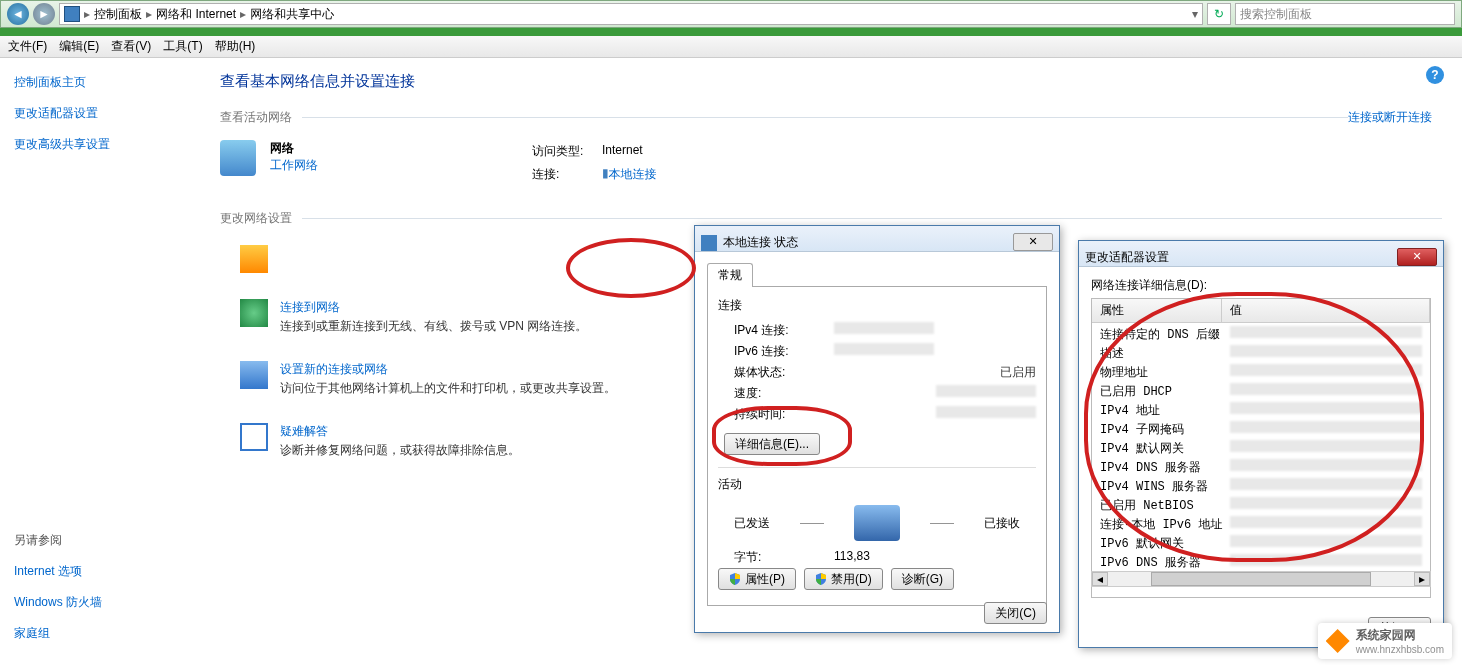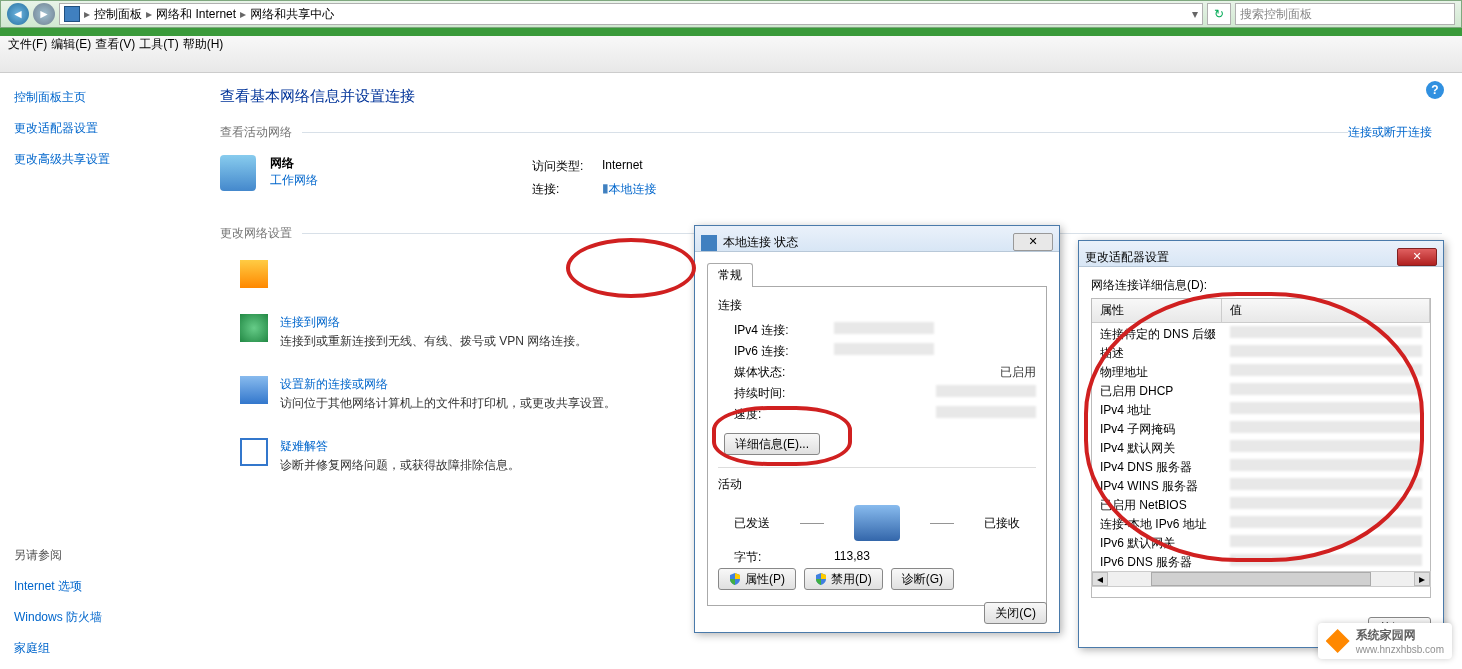--- a/index.html
+++ b/index.html
@@ -7,21 +7,21 @@
 .titlebar{height:28px;background:linear-gradient(#e8f3e8,#d0e8d0);border:1px solid #7fa87f;display:flex;align-items:center;padding:0 6px;gap:4px}
 .navbtn{width:22px;height:22px;border-radius:50%;background:radial-gradient(#6fb5e0,#2570a0);display:flex;align-items:center;justify-content:center;color:#fff}
 .navbtn.fwd{background:radial-gradient(#a0c0d0,#708090)}
 .breadcrumbs{flex:1;background:#fff;border:1px solid #b0b0b0;height:22px;display:flex;align-items:center;padding:0 4px;gap:4px}
 .bcicon{width:16px;height:16px;background:#4080c0;border:1px solid #205080}
 .bcsep{color:#666}
 .bc-item{cursor:default}
 .refbtn{width:24px;height:22px;background:#fff;border:1px solid #b0b0b0;display:flex;align-items:center;justify-content:center;color:#0a5}
 .searchbox{width:220px;height:22px;background:#fff;border:1px solid #b0b0b0;padding:0 4px;color:#888;display:flex;align-items:center}
 .greenbar{height:8px;background:#3a9a3a}
-.menubar{height:37px;background:linear-gradient(#f8f8f8,#e8e8e8);border-bottom:1px solid #ccc;display:flex;align-items:flex-start;padding:0 8px;gap:4px}
+.menubar{height:22px;background:linear-gradient(#f8f8f8,#e8e8e8);border-bottom:1px solid #ccc;display:flex;align-items:center;padding:0 8px;gap:12px}
 .menubar span{cursor:default}
 .content{display:flex;height:600px}
 .sidebar{width:200px;padding:16px 14px;display:flex;flex-direction:column;gap:14px}
 .sidebar a{color:#0066cc;text-decoration:none;cursor:default}
 .sidebar .see-also{color:#555;margin-top:auto}
 .mainpane{flex:1;padding:14px 20px;position:relative}
 .h1{color:#003399;font-size:15px;margin-bottom:14px}
 .netmap{display:flex;align-items:flex-start;gap:100px;padding-left:60px}
 .mapicon{width:60px;height:50px;background:#e8e8e8;filter:blur(2px)}
 .maplink{color:#0066cc;text-decoration:none;margin-left:60px}
@@ -63,21 +63,21 @@
 .proprow .v{color:#333}
 .blurv{width:100px;height:12px;background:#e8e8e8;filter:blur(1px)}
 .winbtn{display:inline-flex;align-items:center;justify-content:center;height:22px;padding:0 10px;background:linear-gradient(#f8f8f8,#e0e0e0);border:1px solid #888;border-radius:3px;cursor:default;gap:4px}
 .btnrow{display:flex;gap:8px;}
 .dlgfoot{position:absolute;bottom:8px;right:12px}
 .detaillist{border:1px solid #bbb;height:300px;background:#fff;overflow:hidden}
 .listhead{display:flex;background:linear-gradient(#f8f8f8,#e8e8e8);border-bottom:1px solid #ccc}
 .listhead .col{padding:3px 8px;border-right:1px solid #ccc}
 .listbody{padding:2px 0}
 .listrow{display:flex;padding:1px 8px}
-.listrow .k{width:130px;font-family:Liberation Sans, sans-serif}
+.listrow .k{width:130px;font-family:Liberation Mono, monospace}
 .listrow .v{flex:1}
 .scrollbar{position:absolute;bottom:60px;left:12px;right:12px;height:16px;background:#f0f0f0;border:1px solid #ccc;display:flex}
 .scrollbar .ar{width:16px;background:#e0e0e0;border:1px solid #bbb;text-align:center;line-height:12px}
 .scrollbar .tr{flex:1}
 .scrollbar .th{width:220px;height:100%;margin:0 auto;background:#d0d0d0;border:1px solid #aaa}
 .annot-circle{position:absolute;border:4px solid #d02020;border-radius:50%;pointer-events:none}
 .watermark{position:absolute;right:10px;bottom:10px;display:flex;align-items:center;gap:6px;background:#fff;padding:4px 8px;border-radius:4px;box-shadow:0 0 6px rgba(0,0,0,.2)}
 .watermark .logo{width:24px;height:24px;background:#ff8800;clip-path:polygon(50% 0,100% 50%,50% 100%,0 50%)}
 .watermark .t1{font-weight:bold;color:#606060}
 .watermark .t2{font-size:10px;color:#909090}
@@ -208,25 +208,25 @@
         </div>
       <div class="proprow">
           <span class="k">IPv6 连接:</span>
           <span class="blurv"></span>
         </div>
       <div class="proprow">
           <span class="k">媒体状态:</span>
           <span class="v" style="margin-left:auto">已启用</span>
         </div>
       <div class="proprow">
+          <span class="k">速度:</span>
+          <span class="blurv" style="margin-left:auto"></span>
+        </div>
+      <div class="proprow">
           <span class="k">持续时间:</span>
-          <span class="blurv" style="margin-left:auto"></span>
-        </div>
-      <div class="proprow">
-          <span class="k">速度:</span>
           <span class="blurv" style="margin-left:auto"></span>
         </div>
       <div style="margin:8px 0 12px 6px"><button class="winbtn">详细信息(E)...</button></div>
       <hr style="border:none;border-top:1px solid #ddd;margin-bottom:8px">
       <div class="fieldset-label">活动</div>
       <div class="activity">
         <span>已发送</span>
         <span style="color:#888">——</span>
         <div class="actcenter"></div>
         <span style="color:#888">——</span>

